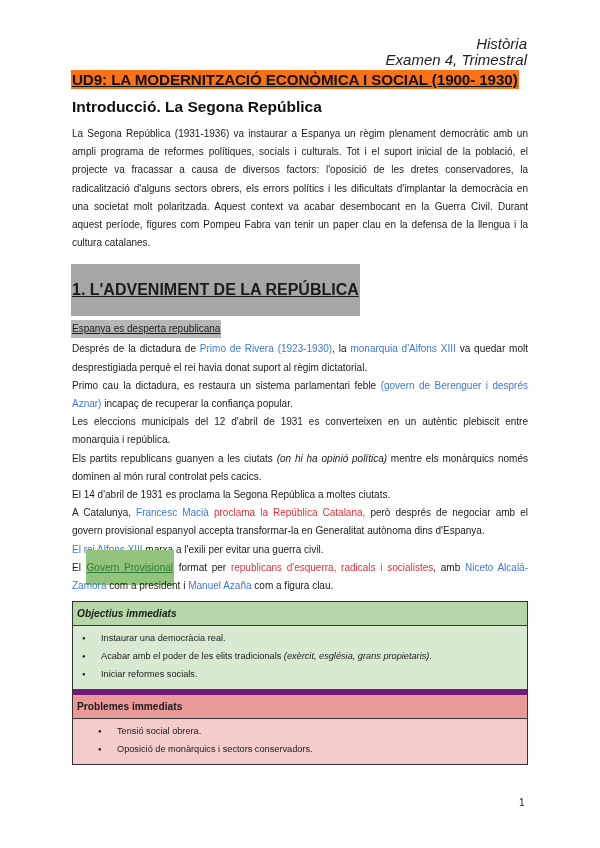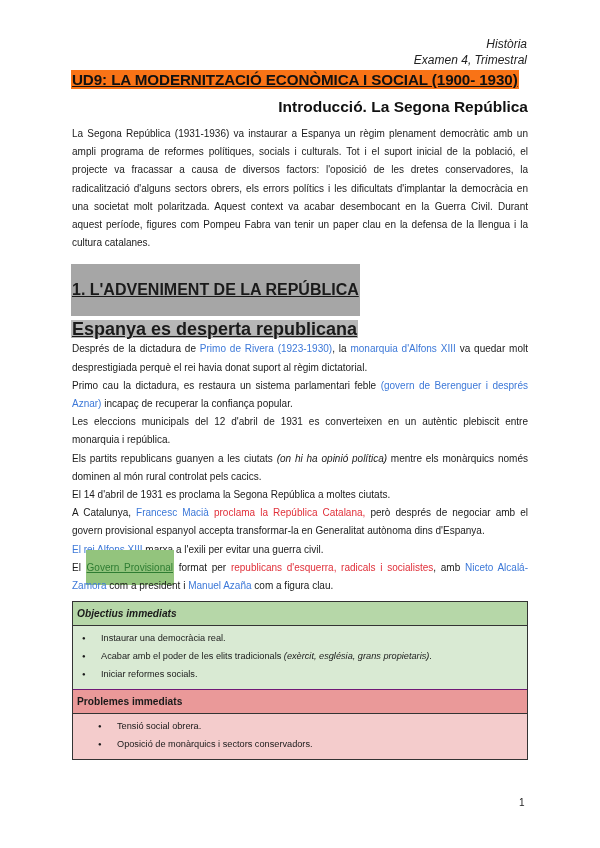--- a/index.html
+++ b/index.html
@@ -2,49 +2,49 @@
 <html><head>
 <meta charset="utf-8">
 <style>
   html, body { margin: 0; padding: 0; background: #ffffff; }
   body {
     width: 600px; height: 848px; position: relative; overflow: hidden;
     font-family: "Liberation Sans", sans-serif; color: #1a1a1a;
   }
   .page-header {
     position: absolute; right: 73px; top: 36px; text-align: right;
-    font-style: italic; font-size: 12px; line-height: 16px; color: #222;
+    font-style: italic; font-size: 15px; line-height: 16px; color: #222;
   }
   .content { position: absolute; left: 72px; top: 70px; width: 456px; }
   .unit-title {
     display: inline-block; font-weight: bold; font-size: 15.2px; text-decoration: underline;
     background: #f97316; color: #111; line-height: 19px; padding: 0 1px; letter-spacing: -0.1px;
     margin-left: -1px;
   }
-  .h-intro { font-weight: bold; font-size: 15.5px; margin: 8px 0 8px 0; line-height: 20px; color:#111;text-align:right;}
+  .h-intro { font-weight: bold; font-size: 15.5px; margin: 8px 0 8px 0; line-height: 20px; color:#111;}
   p { margin: 0; font-size: 10px; line-height: 18.2px; text-align: justify; }
   .h1 {
     display: inline-block; margin-top: 12px; font-weight: bold; font-size: 16px;
     background: #a6a6a6; text-decoration: underline; line-height: 20px; padding: 16px 1px; margin-left: -1px;
   }
   .h2 {
-    display: inline-block; margin-top: 4px; font-weight: bold; font-size: 18px;
+    display: inline-block; margin-top: 4px; font-weight: normal; font-size: 10px;
     background: #b7b7b7; text-decoration: underline; line-height: 18px; padding: 0 1px; margin-left: -1px; margin-bottom: 2px;
   }
   .h2b { margin-top: 14px; margin-bottom: 4px; }
   .blue { color: #3c78d8; }
   .red { color: #e0303a; }
   .green-hl { background: #93c47d; color: #2e7d32; text-decoration: underline; padding: 12px 1px; }
   .box { margin-top: 6px; border: 1px solid #333; width: 454px; }
   .box-head {
     font-weight: bold; font-size: 10.2px; padding: 0 4px; line-height: 23px; border-bottom: 1px solid #333;
   }
   .box-body { padding: 3px 0 6px 0; }
   .obj .box-head { background: #b6d7a8; font-style: italic; }
-  .obj .box-body { background: #d9ead3; border-bottom: 1px solid #701a75; }
+  .obj .box-body { background: #d9ead3; border-bottom: 6px solid #701a75; }
   .prob .box-head { background: #ea9999; }
   .prob .box-body { background: #f4cccc; padding-left: 16px; }
   ul { margin: 0; padding: 0 0 0 28px; list-style: none; }
   li { font-size: 9.2px; line-height: 18px; position: relative; }
   li::before { content: "●"; position: absolute; left: -19px; font-size: 6px; top: 0; }
   .page-number { position: absolute; left: 519px; top: 797px; font-size: 10px; color:#222;}
   i { font-style: italic; }
 </style>
 </head>
 <body>

